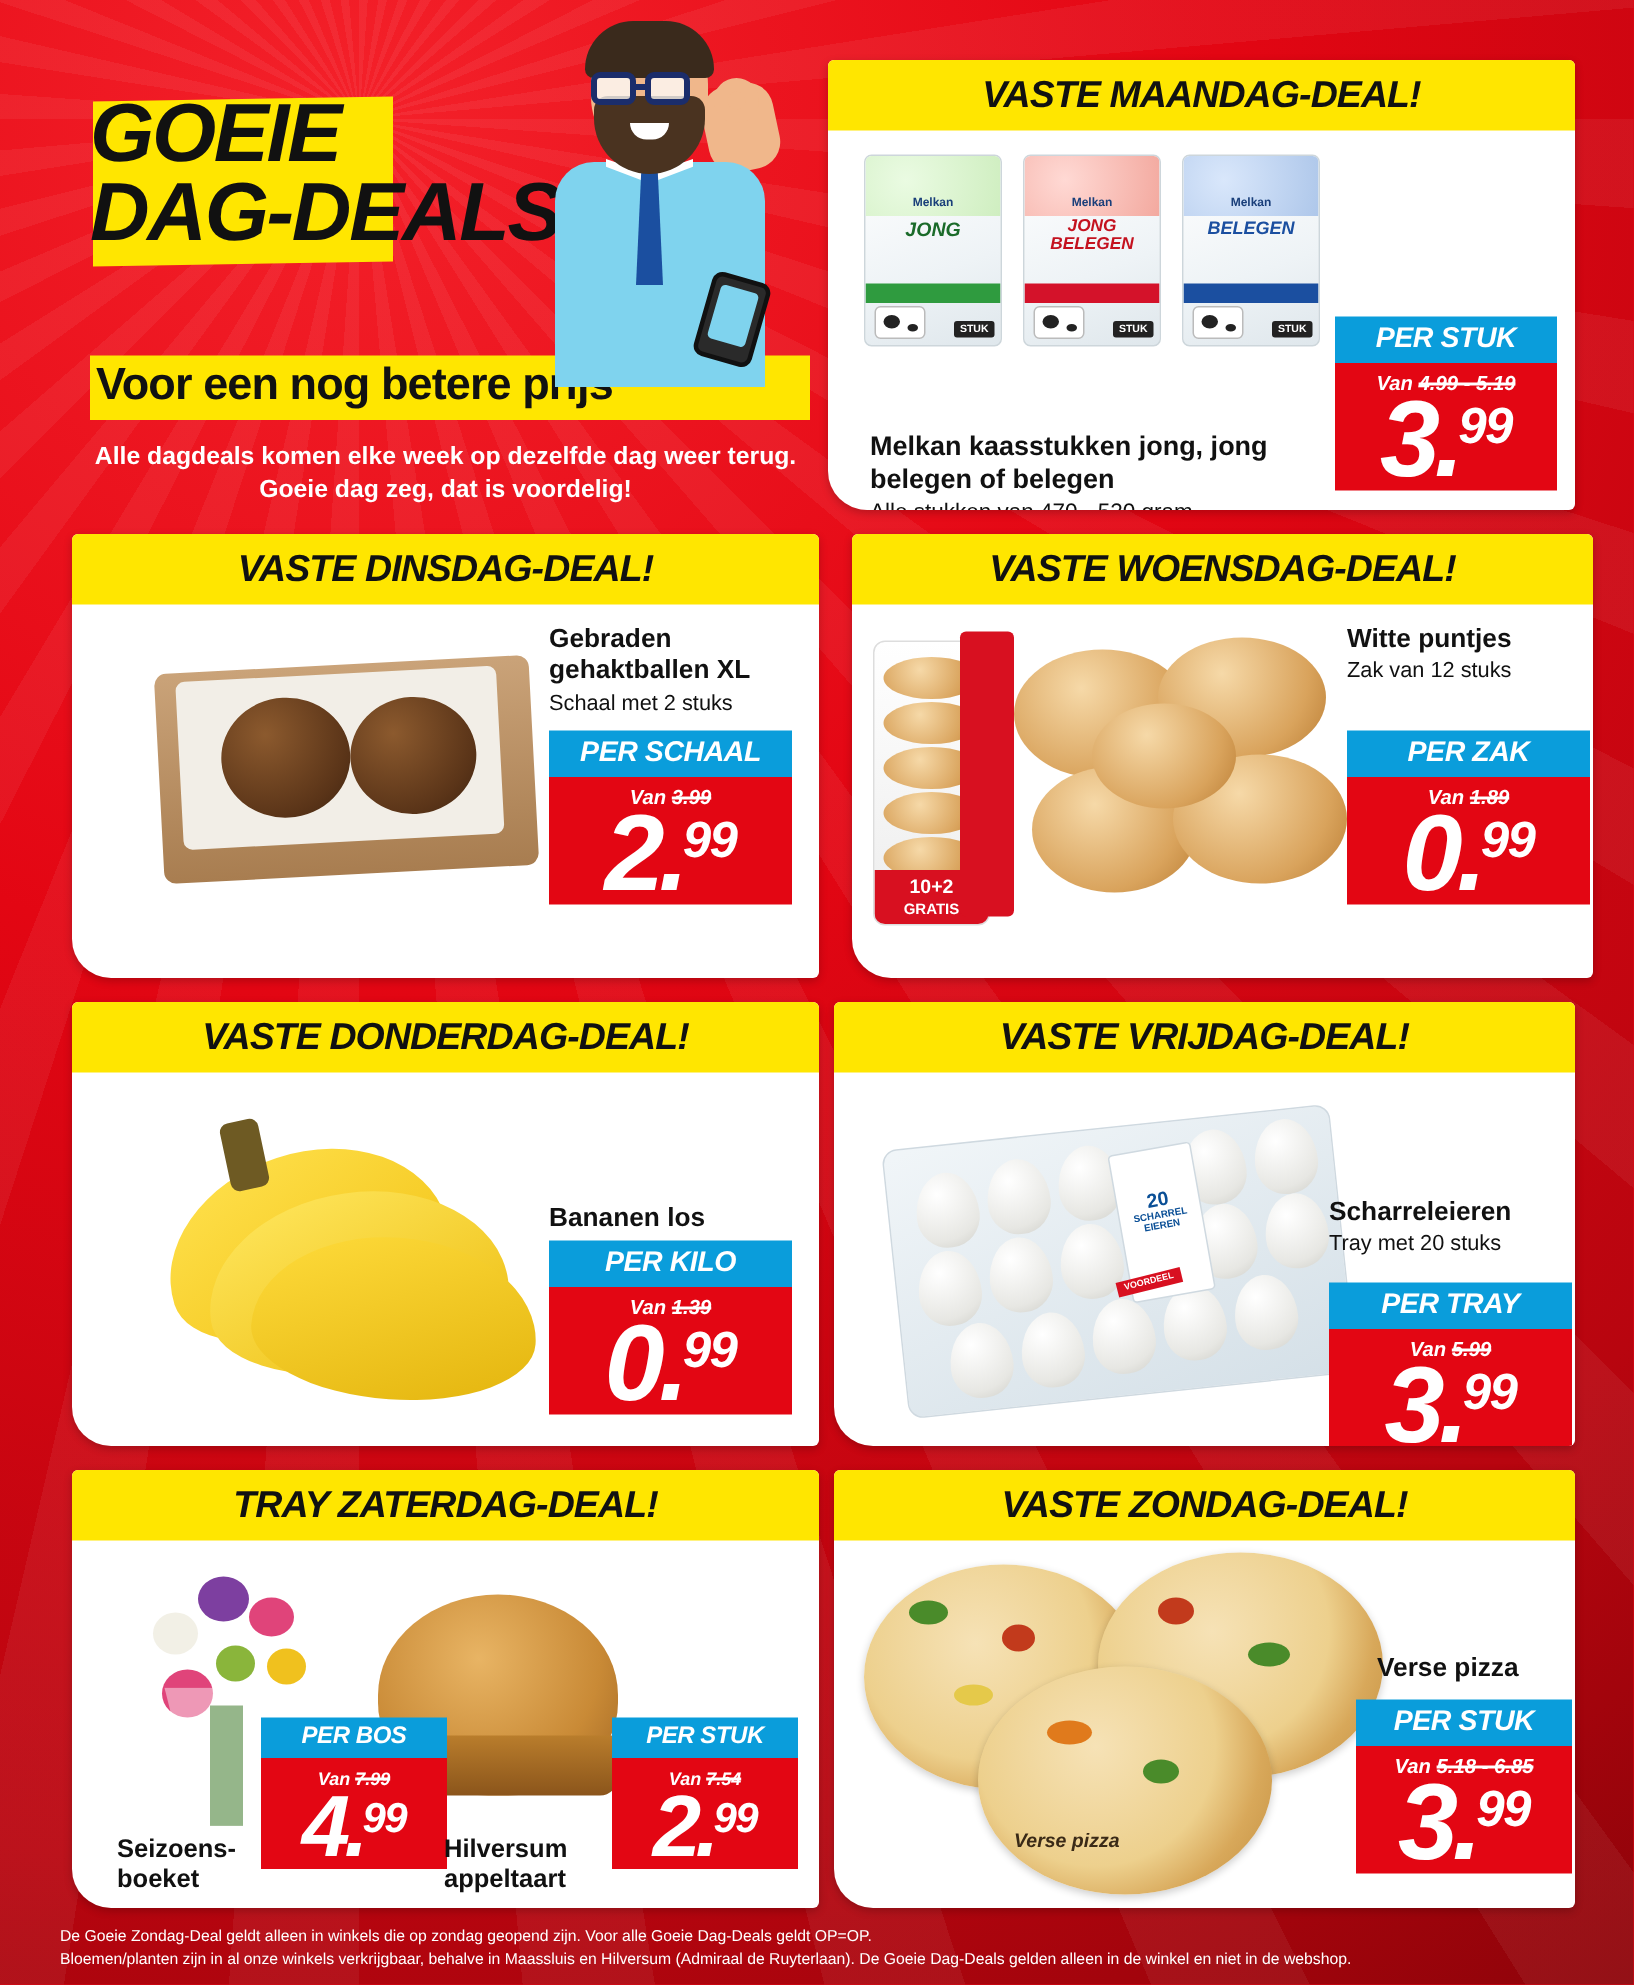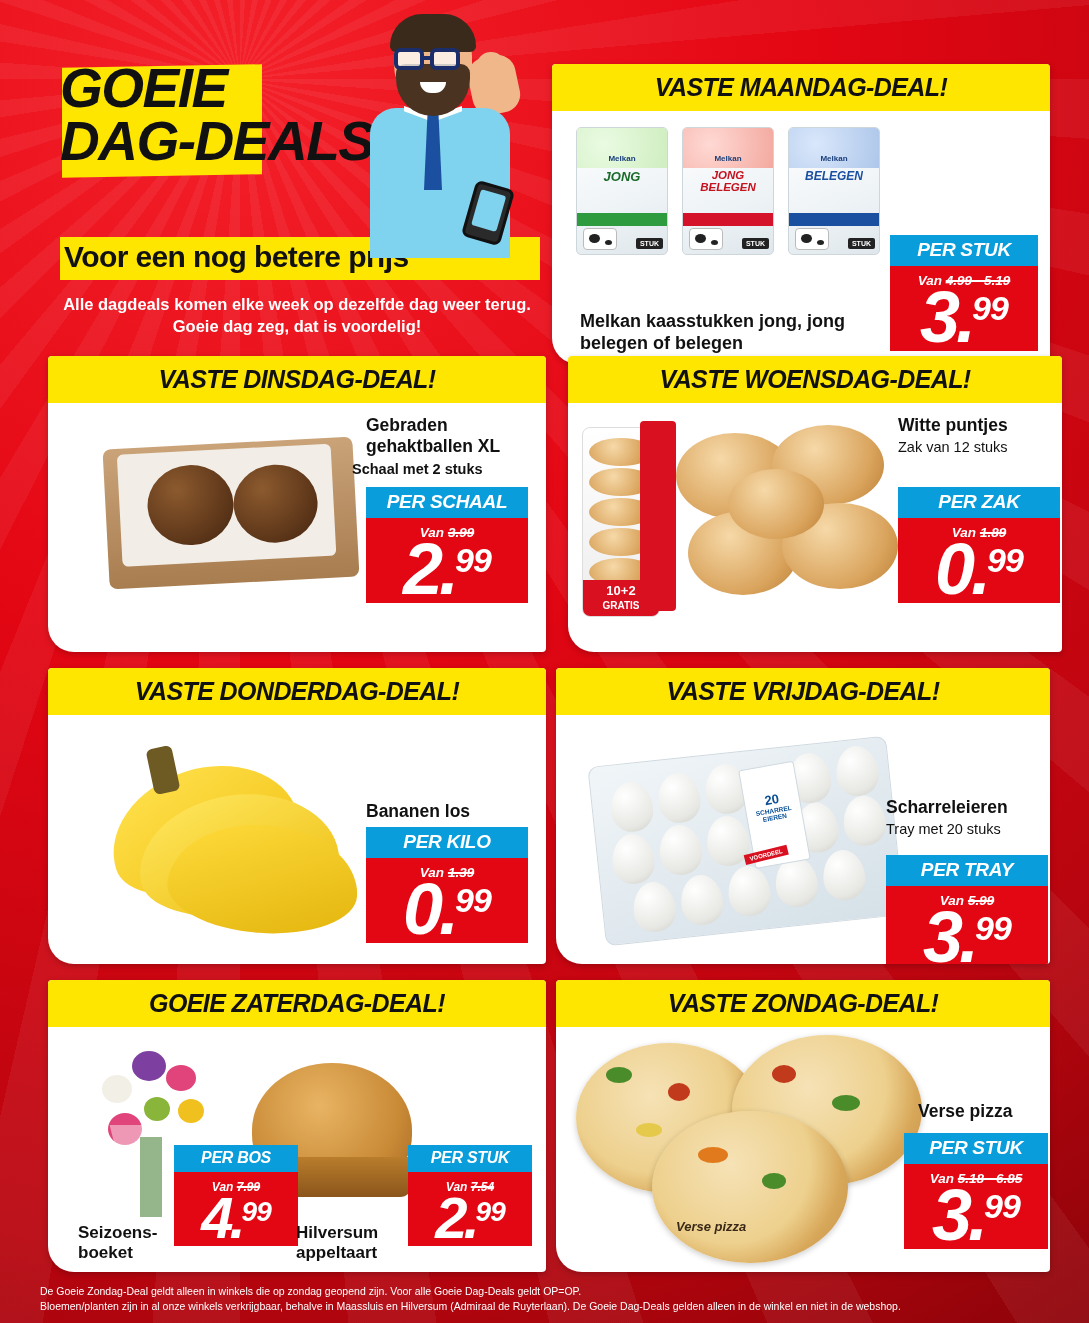--- a/index.html
+++ b/index.html
@@ -193,21 +193,21 @@
     <div class="beard"></div>
     <div class="mouth"></div>
     <div class="hair"></div>
     <div class="glass l"></div>
     <div class="glass r"></div>
     <div class="bridge"></div>
     <div class="phone"></div>
   </div>
 </div>
 
-<div class="card" style="left:552px; top:40px; width:498px; height:300px;margin-top:24px;">
+<div class="card" style="left:552px; top:40px; width:498px; height:300px;">
   <div class="hdr">VASTE MAANDAG-DEAL!</div>
   <div class="body">
     <div class="cheese" style="left:24px; top:16px;">
       <div class="top"></div>
       <div class="brand">Melkan</div>
       <div class="lbl">JONG</div>
       <div class="band" style="background:#2f9b3f"></div>
       <div class="cow"></div>
       <div class="stuk">STUK</div>
     </div>
@@ -250,21 +250,21 @@
 <div class="card" style="left:48px; top:356px; width:498px; height:296px;">
   <div class="hdr">VASTE DINSDAG-DEAL!</div>
   <div class="body">
     <div class="board">
       <div class="plate"></div>
       <div class="ball" style="left:42px; top:20px; width:86px; height:80px;"></div>
       <div class="ball" style="left:128px; top:24px; width:84px; height:78px;"></div>
     </div>
 
     <div class="prodname" style="left:318px; top:12px; width:170px; font-size:17.5px;">Gebraden gehaktballen XL</div>
-    <div class="prodsub" style="left:304px; top:58px; width:180px; font-size:14.5px;font-weight:bold;">Schaal met 2 stuks</div>
+    <div class="prodsub" style="left:318px; top:58px; width:180px; font-size:14.5px;">Schaal met 2 stuks</div>
 
     <div class="pricebox" style="left:318px; top:84px; width:162px;">
       <div class="per">PER SCHAAL</div>
       <div class="amt">
         <div class="van">
           <span>Van</span> <span class="old">3.99</span>
         </div>
         <div class="big">
           <span class="euro">2</span>
             <span class="dot">.</span>
@@ -382,21 +382,21 @@
           <span class="euro">3</span>
             <span class="dot">.</span>
             <span class="cent">99</span>
         </div>
       </div>
     </div>
   </div>
 </div>
 
 <div class="card" style="left:48px; top:980px; width:498px; height:292px;">
-  <div class="hdr">GOEIE ZATERDAG-DEAL!</div>
+  <div class="hdr">TRAY ZATERDAG-DEAL!</div>
   <div class="body">
 
     <div style="position:absolute;left:30px;top:14px;width:160px;height:180px;">
       <div class="flower" style="left:54px; top:10px; width:34px; height:30px; background:#7d3fa0;"></div>
       <div class="flower" style="left:88px; top:24px; width:30px; height:26px; background:#e0447a;"></div>
       <div class="flower" style="left:24px; top:34px; width:30px; height:28px; background:#f2f0e6;"></div>
       <div class="flower" style="left:100px; top:58px; width:26px; height:24px; background:#f0c11e;"></div>
       <div class="flower" style="left:30px; top:72px; width:34px; height:32px; background:#e0447a;"></div>
       <div class="flower" style="left:66px; top:56px; width:26px; height:24px; background:#8ab53b;"></div>
       <div style="position:absolute;left:62px;top:96px;width:22px;height:80px;background:#3e7a2b;"></div>

